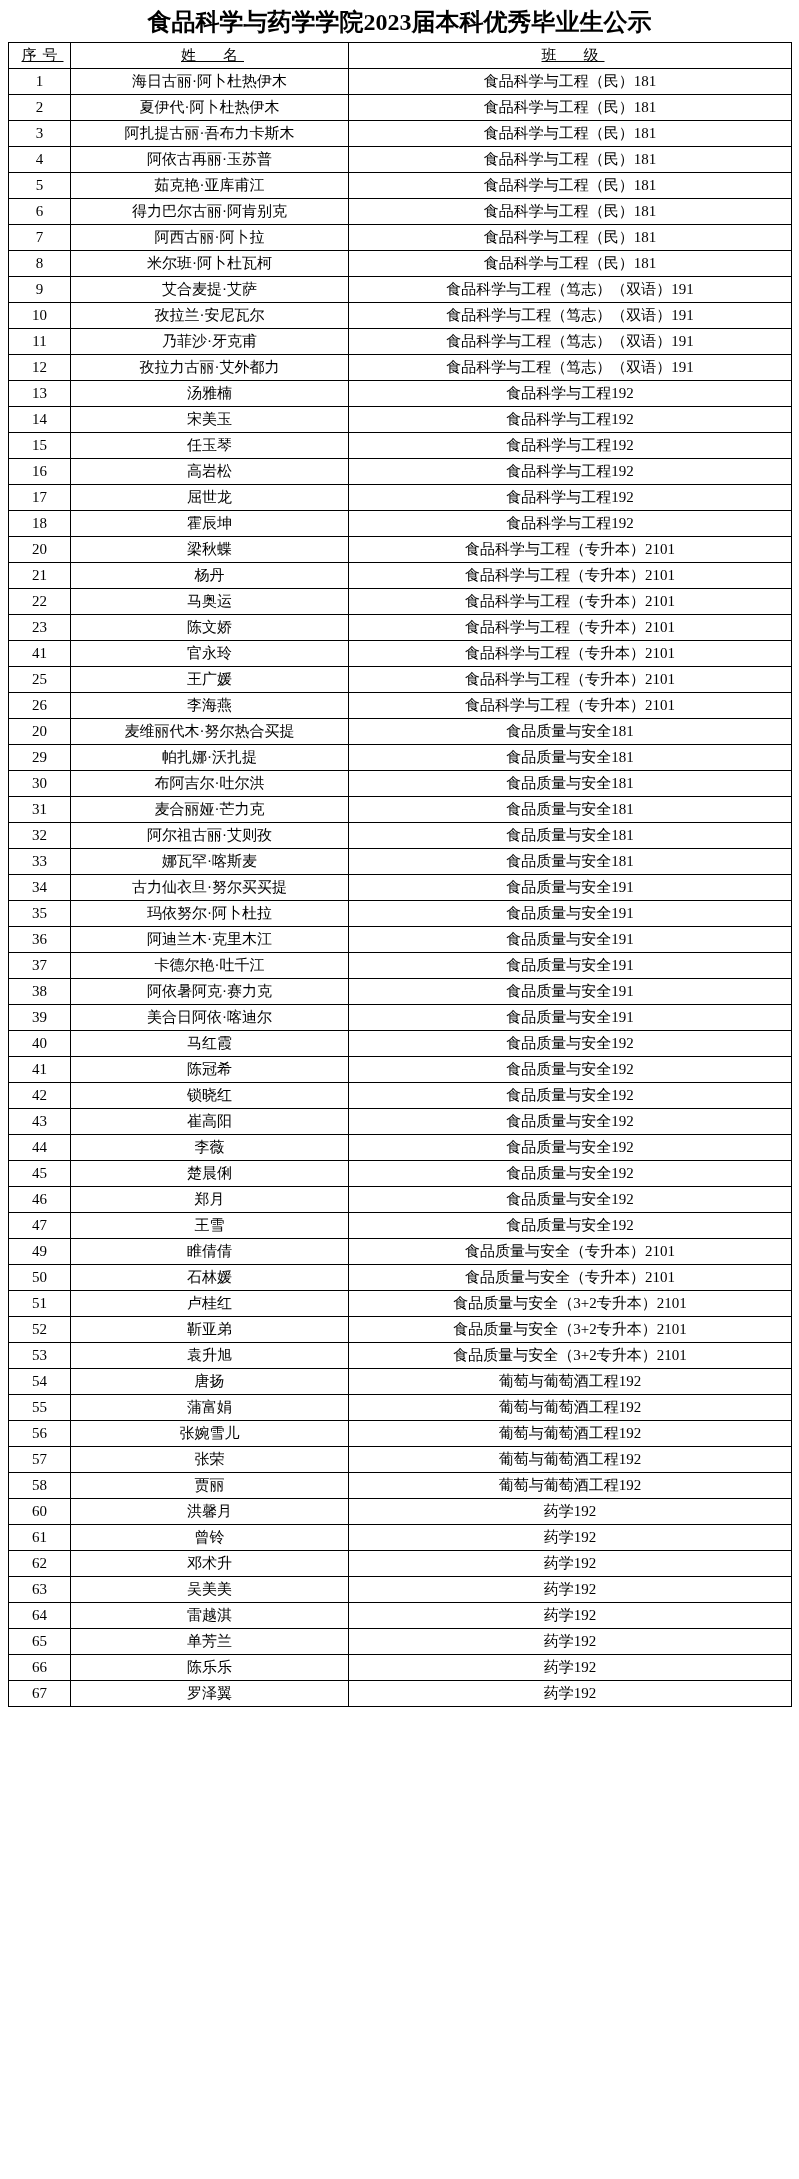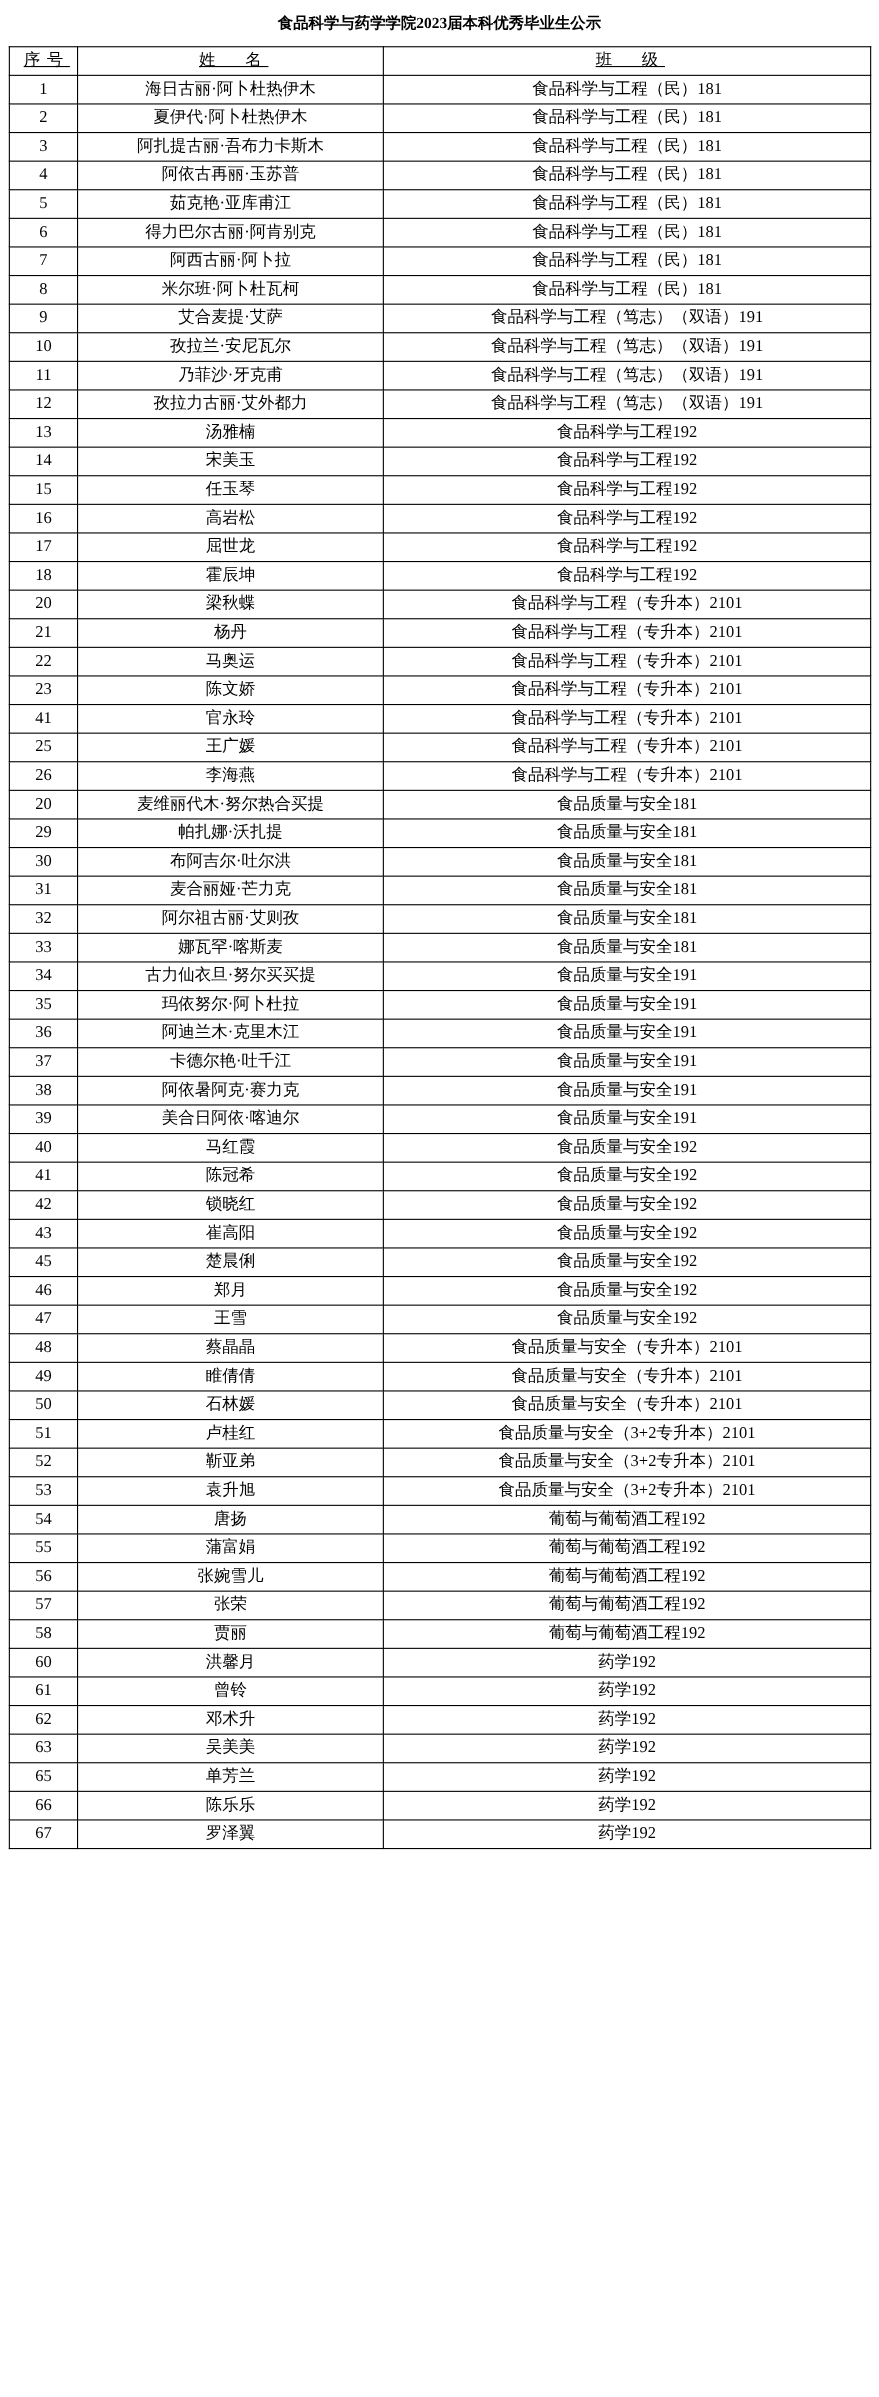--- a/index.html
+++ b/index.html
@@ -14,21 +14,21 @@
   }
   .page {
     width: 799px;
     box-sizing: border-box;
     padding: 6px 8px 8px 8px;
   }
   .doc-title {
     text-align: center;
     font-family: "Liberation Serif", "DejaVu Serif", serif;
     font-weight: bold;
-    font-size: 14px;
+    font-size: 24px;
     line-height: 28px;
     padding: 2px 0 6px 0;
     letter-spacing: 0px;
   }
   table.grad-table {
     width: 783px;
     border-collapse: collapse;
     table-layout: fixed;
     font-size: 15px;
   }
@@ -275,38 +275,38 @@
           <td class="cell-index">42</td>
           <td class="cell-name">锁晓红</td>
           <td class="cell-class">食品质量与安全192</td>
         </tr>
         <tr>
           <td class="cell-index">43</td>
           <td class="cell-name">崔高阳</td>
           <td class="cell-class">食品质量与安全192</td>
         </tr>
         <tr>
+          <td class="cell-index">44</td>
+          <td class="cell-name">李薇</td>
+          <td class="cell-class">食品质量与安全192</td>
+        </tr>
+        <tr>
           <td class="cell-index">45</td>
           <td class="cell-name">楚晨俐</td>
           <td class="cell-class">食品质量与安全192</td>
         </tr>
         <tr>
           <td class="cell-index">46</td>
           <td class="cell-name">郑月</td>
           <td class="cell-class">食品质量与安全192</td>
         </tr>
         <tr>
           <td class="cell-index">47</td>
           <td class="cell-name">王雪</td>
           <td class="cell-class">食品质量与安全192</td>
-        </tr>
-        <tr>
-          <td class="cell-index">48</td>
-          <td class="cell-name">蔡晶晶</td>
-          <td class="cell-class">食品质量与安全（专升本）2101</td>
         </tr>
         <tr>
           <td class="cell-index">49</td>
           <td class="cell-name">睢倩倩</td>
           <td class="cell-class">食品质量与安全（专升本）2101</td>
         </tr>
         <tr>
           <td class="cell-index">50</td>
           <td class="cell-name">石林媛</td>
           <td class="cell-class">食品质量与安全（专升本）2101</td>
@@ -365,20 +365,25 @@
           <td class="cell-index">62</td>
           <td class="cell-name">邓术升</td>
           <td class="cell-class">药学192</td>
         </tr>
         <tr>
           <td class="cell-index">63</td>
           <td class="cell-name">吴美美</td>
           <td class="cell-class">药学192</td>
         </tr>
         <tr>
+          <td class="cell-index">64</td>
+          <td class="cell-name">雷越淇</td>
+          <td class="cell-class">药学192</td>
+        </tr>
+        <tr>
           <td class="cell-index">65</td>
           <td class="cell-name">单芳兰</td>
           <td class="cell-class">药学192</td>
         </tr>
         <tr>
           <td class="cell-index">66</td>
           <td class="cell-name">陈乐乐</td>
           <td class="cell-class">药学192</td>
         </tr>
         <tr>

